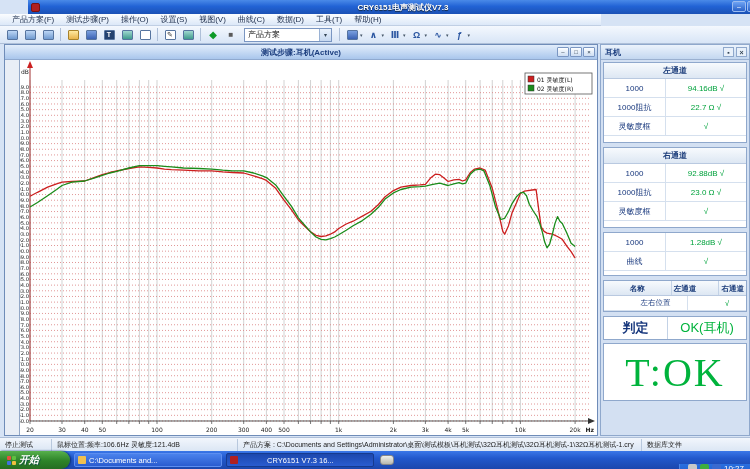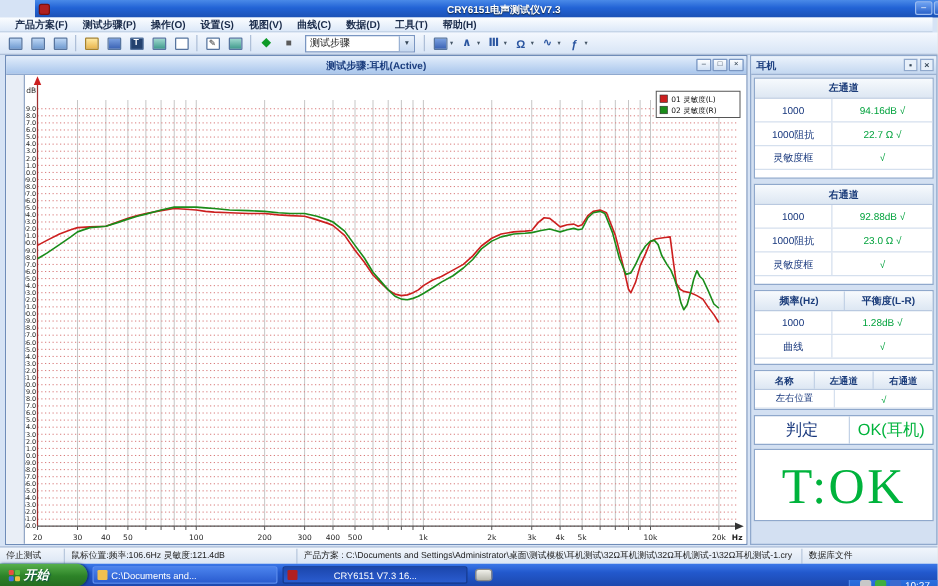--- a/index.html
+++ b/index.html
@@ -12,23 +12,23 @@
     background:linear-gradient(180deg,#4a8ae8 0%,#2263d5 45%,#1b51b5 100%);
     display:flex; align-items:center; color:#fff;margin-left:28px; }
   .app-icon { width:9px; height:9px; margin:0 3px; border-radius:2px; background:#b02020; border:1px solid #7a1010; }
   .titlebar .title { position:absolute; left:0; right:0; text-align:center; font-weight:bold; font-size:8px; text-shadow:0 1px 1px #123; }
   .winbtns { position:absolute; right:2px; top:1px; display:flex; gap:1px; }
   .winbtn { width:14px; height:11px; border:1px solid #9cbcf0; border-radius:2px;
     background:linear-gradient(180deg,#6ea3f3,#2b62c9); color:#fff; font-size:7px; line-height:9px; text-align:center; }
   .winbtn.close { background:linear-gradient(180deg,#f08a6a,#cf3010); }
 
   
-  .menubar { position:absolute; left:0; top:14px; width:746px; height:12px;
+  .menubar { position:absolute; left:0; top:14px; width:601px; height:12px;
     background:linear-gradient(180deg,#fbfdff,#dce8f8); border-bottom:1px solid #c0cfe4;
-    display:flex; align-items:center; padding-left:6px;font-weight:bold; }
+    display:flex; align-items:center; padding-left:6px; }
   .menu-item { padding:0 6px; color:#1a2b4a; line-height:12px; }
 
   
   .toolbar { position:absolute; left:0; top:26px; width:750px; height:18px;
     background:linear-gradient(180deg,#f4f8fe,#d8e5f6); border-bottom:1px solid #aebfd8;
     display:flex; align-items:center; padding-left:4px; gap:2px; }
   .tsep { width:1px; height:13px; background:#aebfd8; margin:0 2px; }
   .tbtn { width:16px; height:15px; display:flex; align-items:center; justify-content:center;
     border:1px solid transparent; border-radius:2px; font-size:9px; color:#2a4a7a; }
   .tile { width:11px; height:10px; border:1px solid #56749f; border-radius:1px; display:flex; align-items:center; justify-content:center; font-size:7px; }
@@ -71,24 +71,24 @@
   .p-body { position:absolute; top:15px; left:0; right:0; bottom:0; padding:2px; }
   .pbox { background:#fff; border:1px solid #8fa8cc; margin-bottom:4px; overflow:hidden; }
   .phead { height:16px; display:flex; background:linear-gradient(180deg,#f7fafd,#dde7f3);
     border-bottom:1px solid #b9c9e0; color:#1b3c7a; font-weight:bold; }
   .phead > div { flex:1; text-align:center; line-height:16px; }
   .phead > div + div { border-left:1px solid #c3d2e6; }
   .trow { display:flex; height:19px; border-bottom:1px solid #d5e0ee; }
   .tlabel { width:62px; border-right:1px solid #d5e0ee; display:flex; align-items:center; justify-content:center; color:#16367c; }
   .tvalue { flex:1; display:flex; align-items:center; justify-content:center; color:#00a23c; }
   .srow { height:15px; }
-  .scell { font-size:7.5px; }
+  .scell { font-size:7.5px;margin-left:20px; }
   .judge { display:flex; height:24px; background:#fff; border:1px solid #8fa8cc; margin-bottom:3px; }
-  .judge .jl { width:76px; border-right:1px solid #c3d2e6; display:flex; align-items:center; justify-content:center;
-    color:#16367c; font-size:13px; font-weight:normal; }
+  .judge .jl { width:64px; border-right:1px solid #c3d2e6; display:flex; align-items:center; justify-content:center;
+    color:#16367c; font-size:13px; font-weight:bold; }
   .judge .jv { flex:1; display:flex; align-items:center; justify-content:center; color:#00b33c; font-size:13px; }
   .bigres { height:58px; background:#fff; border:1px solid #8fa8cc; display:flex; align-items:center; justify-content:center;
     font-family:"Liberation Serif","DejaVu Serif",serif; font-size:40px; color:#00b33c; letter-spacing:2px; }
 
   
   .statusbar { position:absolute; left:0; top:437px; width:750px; height:14px;
     background:linear-gradient(180deg,#f2f6fc,#dbe6f4); border-top:1px solid #aebfd8;
     display:flex; align-items:center; font-size:7px; color:#222; }
   .sseg { padding:0 5px; height:12px; line-height:12px; border-right:1px solid #b8c8dd; white-space:nowrap; overflow:hidden; }
   .sseg.grow { flex:1; }
@@ -169,21 +169,21 @@
     <span class="tbtn">
         <span class="tile t-pen">✎</span>
       </span>
     <span class="tbtn">
         <span class="tile t-img"></span>
       </span>
     <span class="tsep"></span>
     <span class="tbtn run">◆</span>
     <span class="tbtn stop">■</span>
     <span class="combo">
-      <span class="cval">测试步骤</span>
+      <span class="cval">产品方案</span>
       <span class="carrow">▾</span>
     </span>
     <span class="tsep"></span>
     <span class="ddgrp">
         <span class="tbtn">
           <span class="tile t-save"></span>
         </span>
         <span class="dd-ar">▾</span>
       </span>
     <span class="ddgrp">
@@ -481,24 +481,20 @@
           <div class="tvalue">23.0 Ω √</div>
           </div>
         <div class="trow">
           <div class="tlabel">灵敏度框</div>
           <div class="tvalue">√</div>
           </div>
         <div style="height:6px"></div>
       </div>
 
       <div class="pbox">
-        <div class="phead">
-          <div>频率(Hz)</div>
-          <div>平衡度(L-R)</div>
-        </div>
         <div class="trow">
           <div class="tlabel">1000</div>
           <div class="tvalue">1.28dB √</div>
           </div>
         <div class="trow">
           <div class="tlabel">曲线</div>
           <div class="tvalue">√</div>
           </div>
         <div style="height:4px"></div>
       </div>

